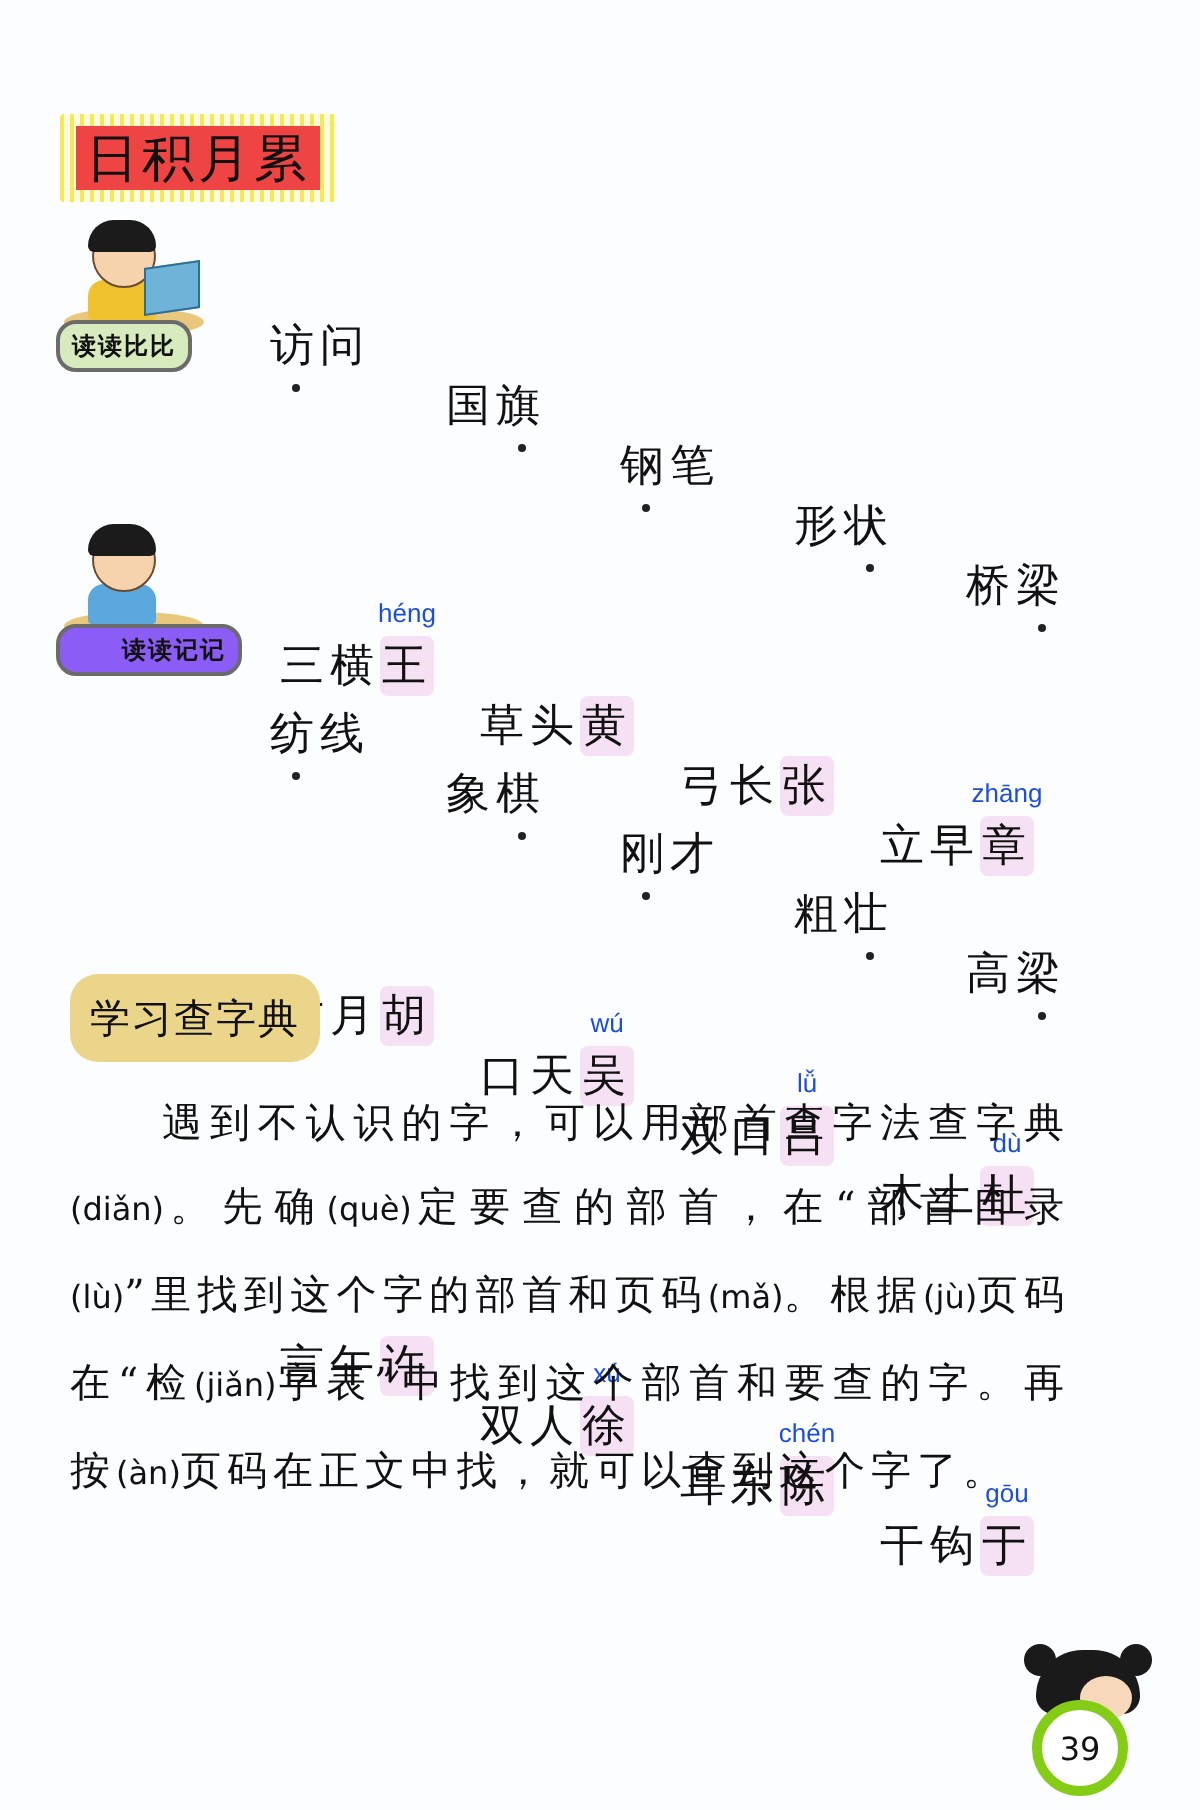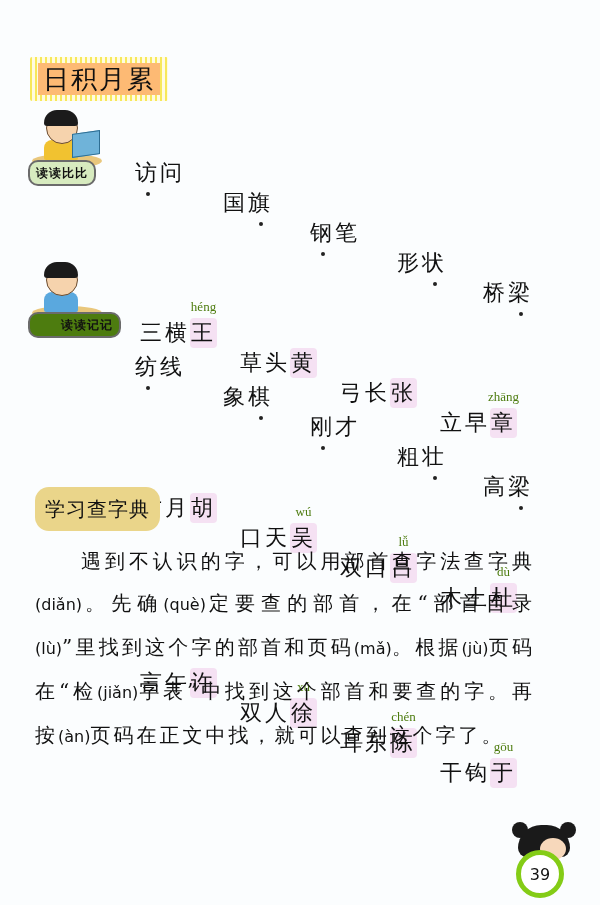--- a/index.html
+++ b/index.html
@@ -13,21 +13,21 @@
 
   
   .title-burst {
     left: 30px; top: 57px; width: 138px; height: 44px;
     background:
       repeating-linear-gradient(90deg, #f7e85a 0 2px, #fffbe0 2px 5px);
     border-radius: 2px;
   }
   .title-box {
     left: 38px; top: 63px; width: 122px; height: 32px;
-    background: #fdba74;
+    background: #ef4444;
     display: flex; align-items: center; justify-content: center;
     font-size: 26px; letter-spacing: 2px; font-family: "DejaVu Sans", sans-serif;
   }
 
   
   .kid { width: 70px; height: 60px; }
   .kid .head {
     position: absolute; left: 14px; top: 2px; width: 30px; height: 30px;
     background: #f6d3ad; border-radius: 50%; border: 1px solid #6a4b2f;
   }
@@ -49,41 +49,41 @@
   }
 
   
   .badge {
     height: 22px; padding: 0 6px; border-radius: 10px;
     font-family: "DejaVu Sans", sans-serif; font-weight: bold; font-size: 12px;
     display: flex; align-items: center; letter-spacing: 1px;
     border: 2px solid #6b6b6b;
   }
   .badge.green { background: #d7ebbf; }
-  .badge.blue { background: #4d7c0f; padding-left: 31px; }
+  .badge.blue { background: #8b5cf6; padding-left: 31px; }
   .rc-word {
     position: relative; font-size: 22px; letter-spacing: 3px;
     font-family: Liberation Sans, sans-serif;
   }
   .rc-word .ch { position: relative; display: inline-block; }
   .rc-word .ch.dot::after {
     content: ""; position: absolute; left: 50%; bottom: -8px;
     width: 4px; height: 4px; margin-left: -2px; background: #222; border-radius: 50%;
   }
 
   
   .rr-item { position: relative; font-size: 22px; letter-spacing: 3px; }
   .rr-item .hl {
     background: #f5e1f3; border-radius: 4px; padding: 0 1px; position: relative;
     display: inline-block;
   }
   .rr-item .py {
     position: absolute; left: 50%; transform: translateX(-50%); top: -19px;
-    font-family: Liberation Serif, serif; font-size: 13px; letter-spacing: 0;
-    color: #4d7c0f; white-space: nowrap;
+    font-family: Liberation Sans, sans-serif; font-size: 13px; letter-spacing: 0;
+    color: #1d4ed8; white-space: nowrap;
   }
 
   
   .sec2-title {
     left: 35px; top: 487px; height: 44px; padding: 0 10px;
     background: #ead58a; border-radius: 14px;
     font-size: 20px; display: flex; align-items: center; letter-spacing: 1px;
     font-family: "DejaVu Serif", serif;
   }
   .para {

